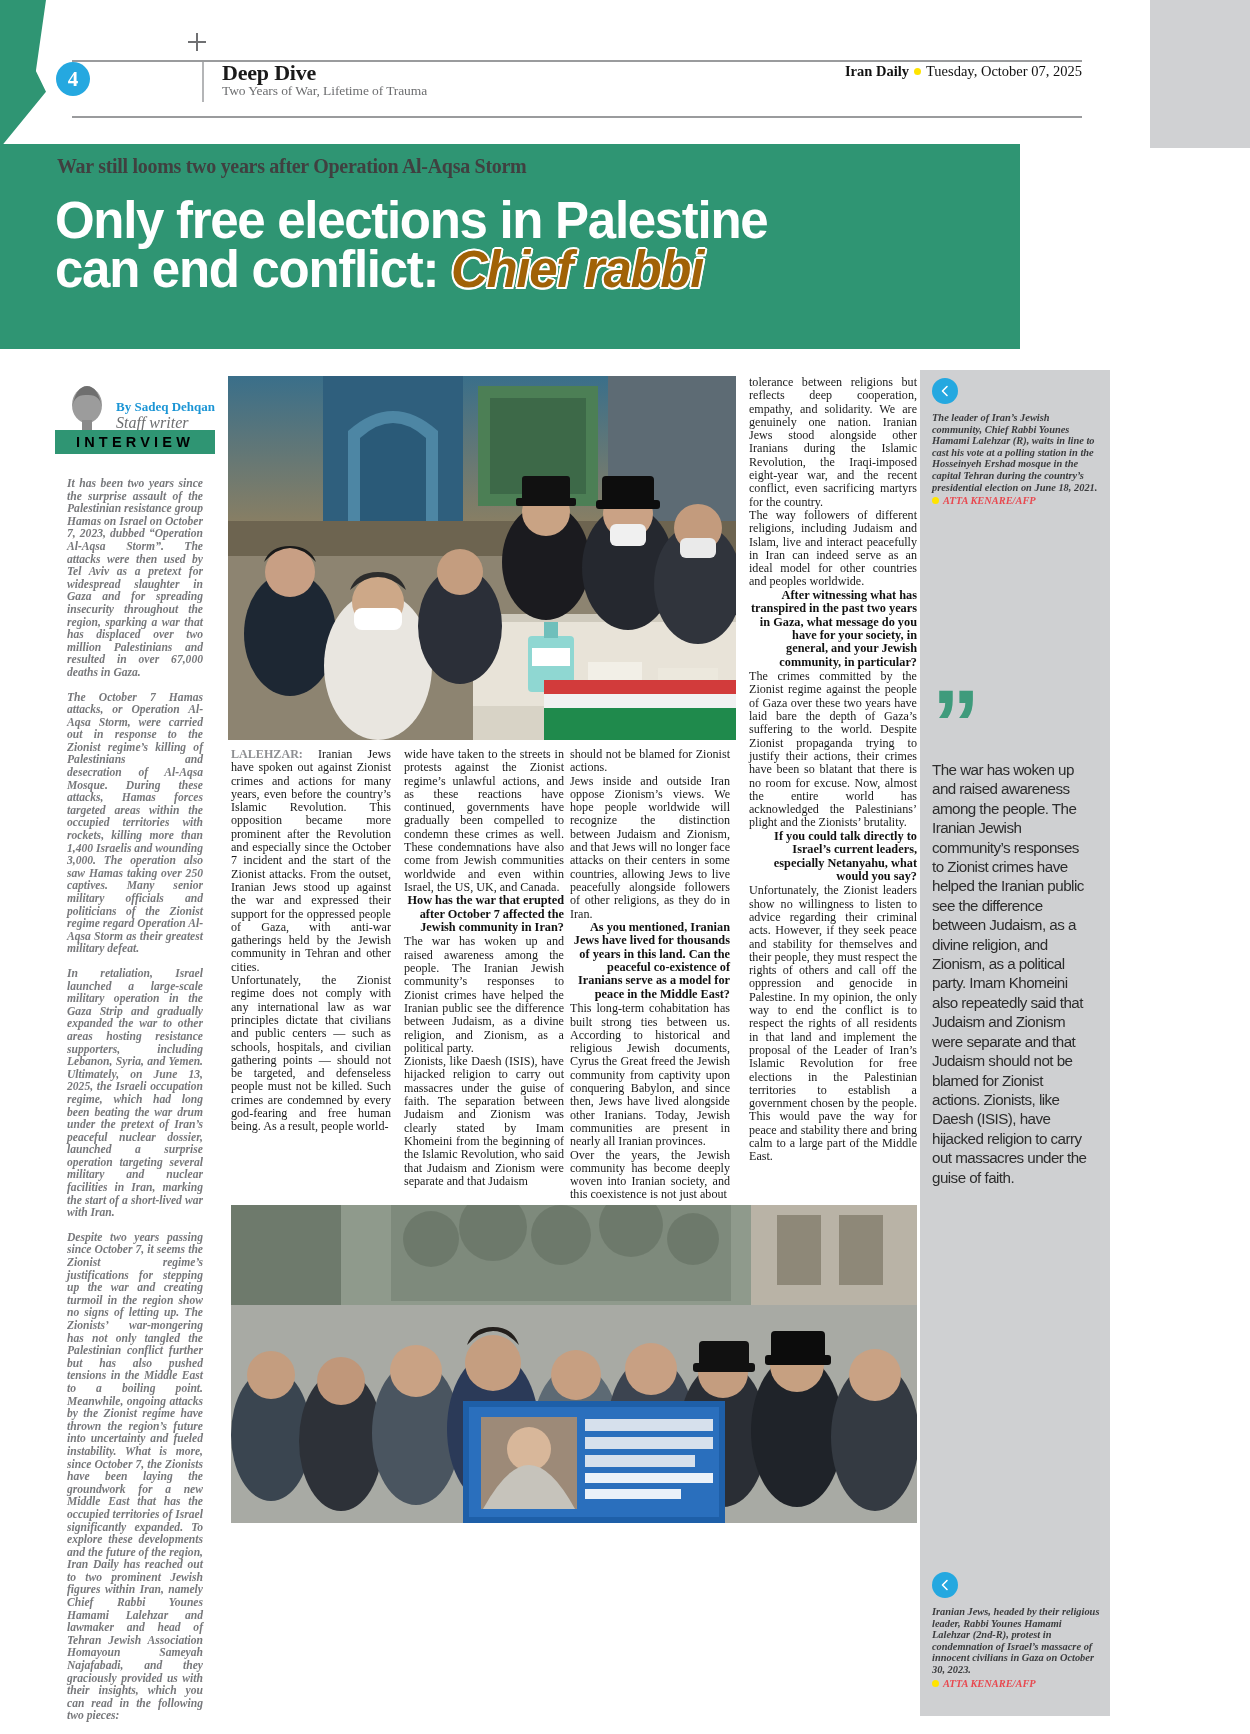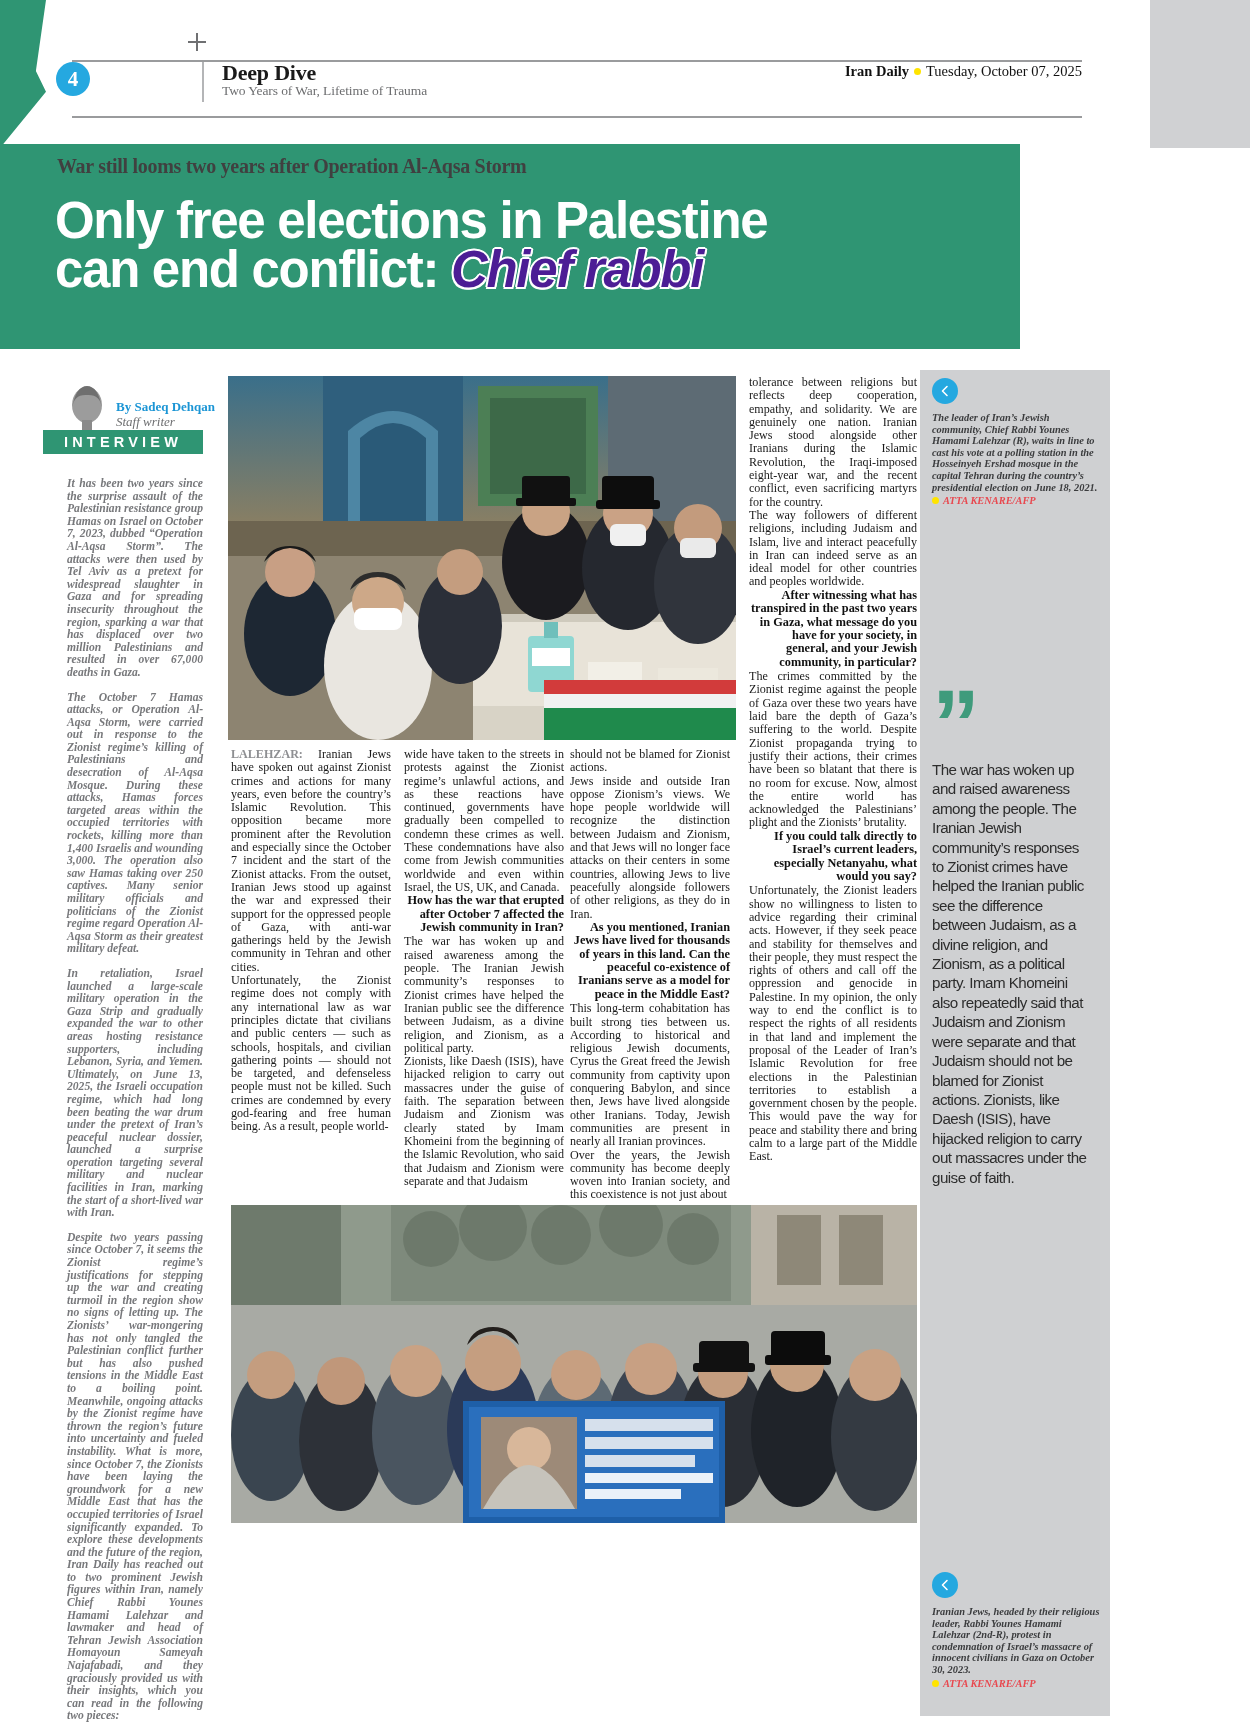--- a/index.html
+++ b/index.html
@@ -53,21 +53,21 @@
     position:absolute;left:57px;top:155px;width:950px;
     font-family:"Liberation Serif",serif;font-weight:bold;font-size:20px;color:#404040;
     letter-spacing:-.3px;
   }
   .headline{
     position:absolute;left:55px;top:196px;width:960px;
     font-family:"Liberation Sans",sans-serif;font-weight:bold;
     font-size:51px;line-height:.97;color:#ffffff;letter-spacing:-1.3px;
   }
   .headline .hl-red{
-    color:#4c1d95;font-style:italic;
+    color:#a16207;font-style:italic;
     text-shadow:2px 0 0 #fff,-2px 0 0 #fff,0 2px 0 #fff,0 -2px 0 #fff,
                 1.5px 1.5px 0 #fff,-1.5px 1.5px 0 #fff,1.5px -1.5px 0 #fff,-1.5px -1.5px 0 #fff;
     margin-top:30px;
   }
 
   
   .col{position:absolute;font-family:"Liberation Serif",serif;}
 
   
   .intro-col{left:55px;top:466px;width:160px;}
@@ -78,25 +78,25 @@
   .byline-photo{
     position:absolute;left:60px;top:378px;width:54px;height:76px;overflow:hidden;
   }
   .byline-photo svg{display:block;}
   .byline-name{
     position:absolute;left:116px;top:399px;font-family:"Liberation Serif",serif;
     font-weight:bold;font-size:13px;color:#1b95d5;
   }
   .byline-role{
     position:absolute;left:116px;top:414px;font-family:"Liberation Serif",serif;
-    font-style:italic;font-size:13px;color:#6d6e70;
+    font-style:italic;font-size:16px;color:#6d6e70;
   }
   .interview-tag{
-    position:absolute;left:43px;top:430px;width:160px;height:24px;background:#2f9573;
-    color:#ffffff;font-family:"Liberation Sans",sans-serif;font-weight:bold;font-size:14.5px;
+    position:absolute;left:55px;top:430px;width:160px;height:24px;background:#2f9573;
+    color:#000000;font-family:"Liberation Sans",sans-serif;font-weight:bold;font-size:14.5px;
     letter-spacing:4.2px;display:flex;align-items:center;justify-content:center;
   }
 
   
   .art{width:160px;}
   .art p{margin:0;font-size:12.1px;line-height:13.3px;color:#1a1a1a;text-align:justify;}
   .art .lead-src{font-weight:bold;color:#8e8f92;}
   .art .q{font-weight:bold;color:#111;}
   .art h4{
     margin:0 0 1px 0;font-family:"Liberation Serif",serif;font-weight:bold;

